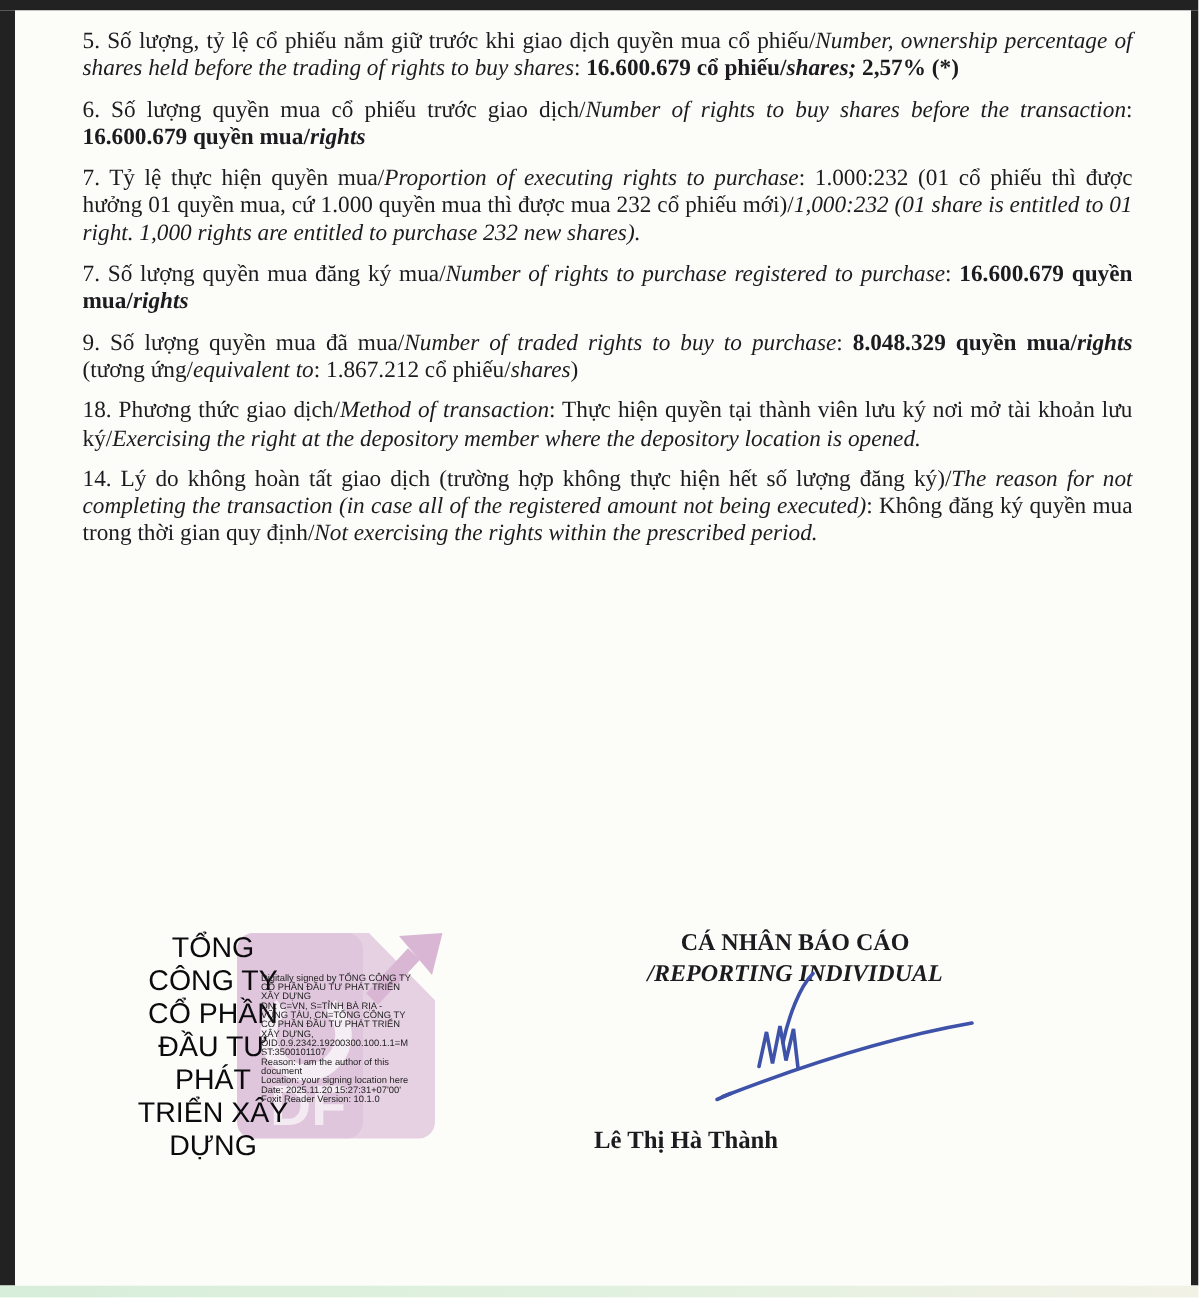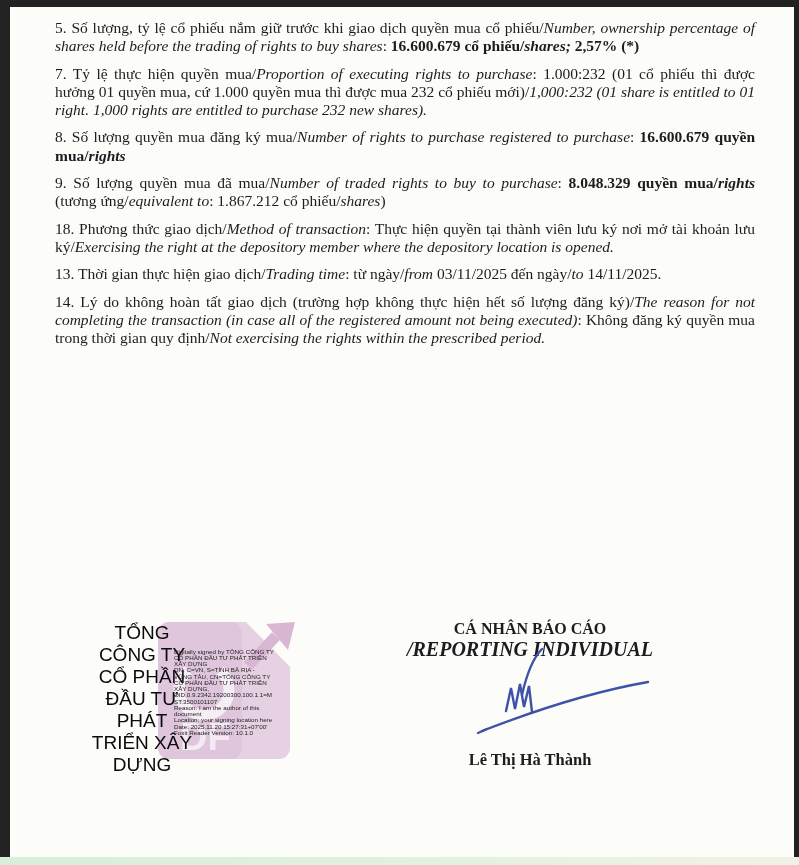--- a/index.html
+++ b/index.html
@@ -44,26 +44,26 @@
   .seg-i { font-style:italic; }
   .seg-b { font-weight:bold; }
   .seg-bi { font-weight:bold; font-style:italic; }
 
   
   .sign-block {
     position:absolute; left:375px; top:611px; width:290px;
     text-align:center; color:var(--ink,#1c1c20);
   }
   .sign-title-vi { font-size:16px; line-height:21px; font-weight:bold; }
-  .sign-title-en { font-size:20px; line-height:21px; font-weight:bold; font-style:italic; }
+  .sign-title-en { font-size:16px; line-height:21px; font-weight:bold; font-style:italic; }
   .sign-note     { font-size:15px; line-height:20px; font-style:italic; }
   .signature-svg { position:absolute; left:460px; top:638px; }
   .signer-name {
-    position:absolute; left:375px; top:743px; width:290px;
-    text-align:center; font-size:16.5px; font-weight:bold;
+    position:absolute; left:386px; top:743px; width:290px;
+    font-size:16.5px; font-weight:bold;
     color:var(--ink,#1c1c20);
   }
 
   
   .stamp-icon { position:absolute; left:148px; top:613px; z-index:0; }
   .stamp-big {
     position:absolute; left:52px; top:615px; width:160px; z-index:1;
     text-align:center; white-space:pre-line;
     font-family:"Liberation Sans", sans-serif;
     font-size:19px; line-height:22px; color:#0b0b0d;
@@ -81,25 +81,25 @@
 
 <div class="top-bar"></div>
 <div class="left-border"></div>
 <div class="right-border"></div>
 <div class="bottom-strip"></div>
 
 <div class="page">
 
   <div class="doc-body">
       <p class="para"><span class="seg-n">5. Số lượng, tỷ lệ cổ phiếu nắm giữ trước khi giao dịch quyền mua cổ phiếu/</span><span class="seg-i">Number, ownership percentage of shares held before the trading of rights to buy shares</span><span class="seg-n">: </span><span class="seg-b">16.600.679 cổ phiếu/</span><span class="seg-bi">shares;</span><span class="seg-b"> 2,57% (*)</span></p>
+      <p class="para"><span class="seg-n">6. Số lượng quyền mua cổ phiếu trước giao dịch/</span><span class="seg-i">Number of rights to buy shares before the transaction</span><span class="seg-n">: </span><span class="seg-b">16.600.679 quyền mua/</span><span class="seg-bi">rights</span></p>
       <p class="para"><span class="seg-n">7. Tỷ lệ thực hiện quyền mua/</span><span class="seg-i">Proportion of executing rights to purchase</span><span class="seg-n">: 1.000:232 (01 cổ phiếu thì được hưởng 01 quyền mua, cứ 1.000 quyền mua thì được mua 232 cổ phiếu mới)/</span><span class="seg-i">1,000:232 (01 share is entitled to 01 right. 1,000 rights are entitled to purchase 232 new shares).</span></p>
-      <p class="para"><span class="seg-n">8. Số lượng quyền mua đăng ký mua/</span><span class="seg-i">Number of rights to purchase registered to purchase</span><span class="seg-n">: </span><span class="seg-b">16.600.679 quyền mua/</span><span class="seg-bi">rights</span></p>
+      <p class="para"><span class="seg-n">7. Số lượng quyền mua đăng ký mua/</span><span class="seg-i">Number of rights to purchase registered to purchase</span><span class="seg-n">: </span><span class="seg-b">16.600.679 quyền mua/</span><span class="seg-bi">rights</span></p>
       <p class="para"><span class="seg-n">9. Số lượng quyền mua đã mua/</span><span class="seg-i">Number of traded rights to buy to purchase</span><span class="seg-n">: </span><span class="seg-b">8.048.329 quyền mua/</span><span class="seg-bi">rights</span><span class="seg-n"> (tương ứng/</span><span class="seg-i">equivalent to</span><span class="seg-n">: 1.867.212 cổ phiếu/</span><span class="seg-i">shares</span><span class="seg-n">)</span></p>
       <p class="para"><span class="seg-n">18. Phương thức giao dịch/</span><span class="seg-i">Method of transaction</span><span class="seg-n">: Thực hiện quyền tại thành viên lưu ký nơi mở tài khoản lưu ký/</span><span class="seg-i">Exercising the right at the depository member where the depository location is opened.</span></p>
-      <p class="para"><span class="seg-n">13. Thời gian thực hiện giao dịch/</span><span class="seg-i">Trading time</span><span class="seg-n">: từ ngày/</span><span class="seg-i">from</span><span class="seg-n"> 03/11/2025 đến ngày/</span><span class="seg-i">to</span><span class="seg-n"> 14/11/2025.</span></p>
       <p class="para"><span class="seg-n">14. Lý do không hoàn tất giao dịch (trường hợp không thực hiện hết số lượng đăng ký)/</span><span class="seg-i">The reason for not completing the transaction (in case all of the registered amount not being executed)</span><span class="seg-n">: Không đăng ký quyền mua trong thời gian quy định/</span><span class="seg-i">Not exercising the rights within the prescribed period.</span></p>
     </div>
 
   <svg class="stamp-icon" width="139" height="142" viewBox="0 0 139 142">
     <rect x="0" y="2" width="132" height="137" rx="11" fill="#d9b7d4" opacity="0.62"></rect>
     <rect x="0" y="2" width="84" height="137" rx="11" fill="#d9b7d4" opacity="0.45"></rect>
     <polygon points="86,0 139,0 139,54 86,0" fill="#fcfcf9"></polygon>
     <path d="M 90,46 L 118,16" stroke="#d9b7d4" stroke-width="11" fill="none"></path>
     <polygon points="108,4 137,2 130,30" fill="#d9b7d4"></polygon>
     <circle cx="46" cy="70" r="25" fill="none" stroke="#f6eef5" stroke-width="11" stroke-dasharray="122 40" transform="rotate(-50 46 70)"></circle>

